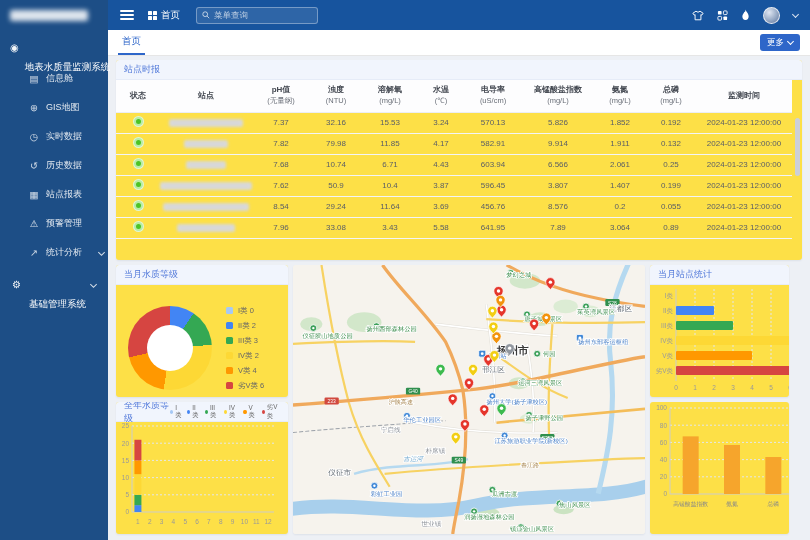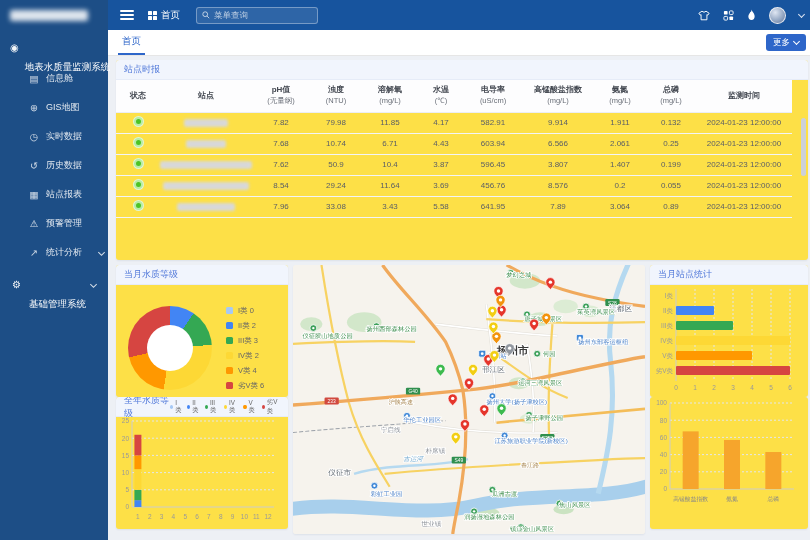--- a/index.html
+++ b/index.html
@@ -51,22 +51,22 @@
   table{border-collapse:collapse;table-layout:fixed;width:676px;}
   th{font-size:8px;color:#424750;font-weight:bold;border-bottom:1px solid #ebeef5;height:32px;background:#fdfdfe;line-height:1.3;}
   th .unit{font-weight:normal;color:#6a6f78;font-size:7.5px;}
   td{font-size:8px;color:#5a5e66;text-align:center;height:21px;border-bottom:1px solid #f2f4f8;}
   .dot{width:9px;height:9px;border-radius:50%;background:#4cc425;border:2px solid #b7ecA4;box-shadow:0 0 0 1px #dff5d4;display:inline-block;}
   .redact{height:8px;background:#d8d8d8;border-radius:2px;display:inline-block;filter:blur(1.6px);vertical-align:middle;}
   .tbl-scroll{position:absolute;right:2px;top:58px;width:5px;height:58px;background:#ccd0d9;border-radius:3px;}
 
   
   .bot{display:flex;gap:5px;margin-top:5px;height:269px;}
-  .col-l,.col-r{display:flex;flex-direction:column;flex:none;}
-  .col-l{width:172px;}  .col-r{width:158px;}
+  .col-l,.col-r{display:flex;flex-direction:column;gap:5px;flex:none;}
+  .col-l{width:172px;}  .col-r{width:139px;}
   .col-l .panel,.col-r .panel{height:132px;}
   .map-panel{width:352px;flex:none;height:269px;position:relative;background:#f5f2ec;}
   .map-panel svg{position:absolute;inset:0;width:100%;height:100%;}
 
   .chart-body{position:relative;height:112px;}
   
   .donut-wrap{display:flex;align-items:center;height:126px;}
   .donut{width:84px;height:84px;border-radius:50%;margin-left:12px;position:relative;flex:none;}
   .donut::after{content:"";position:absolute;inset:19px;background:#fff;border-radius:50%;}
   .dn-legend{margin-left:14px;display:flex;flex-direction:column;gap:5px;}
@@ -222,20 +222,33 @@
                 <th>溶解氧<br><span class="unit">(mg/L)</span></th>
                 <th>水温<br><span class="unit">(℃)</span></th>
                 <th>电导率<br><span class="unit">(uS/cm)</span></th>
                 <th>高锰酸盐指数<br><span class="unit">(mg/L)</span></th>
                 <th>氨氮<br><span class="unit">(mg/L)</span></th>
                 <th>总磷<br><span class="unit">(mg/L)</span></th>
                 <th>监测时间</th>
               </tr>
             </thead>
           <tbody id="tbl-body">
+              <tr>
+                <td><span class="dot"></span></td>
+                <td><span class="redact" style="width: 74px;"></span></td>
+                <td>7.37</td>
+                <td>32.16</td>
+                <td>15.53</td>
+                <td>3.24</td>
+                <td>570.13</td>
+                <td>5.826</td>
+                <td>1.852</td>
+                <td>0.192</td>
+                <td>2024-01-23 12:00:00</td>
+              </tr>
               <tr>
                 <td><span class="dot"></span></td>
                 <td><span class="redact" style="width: 44px;"></span></td>
                 <td>7.82</td>
                 <td>79.98</td>
                 <td>11.85</td>
                 <td>4.17</td>
                 <td>582.91</td>
                 <td>9.914</td>
                 <td>1.911</td>

